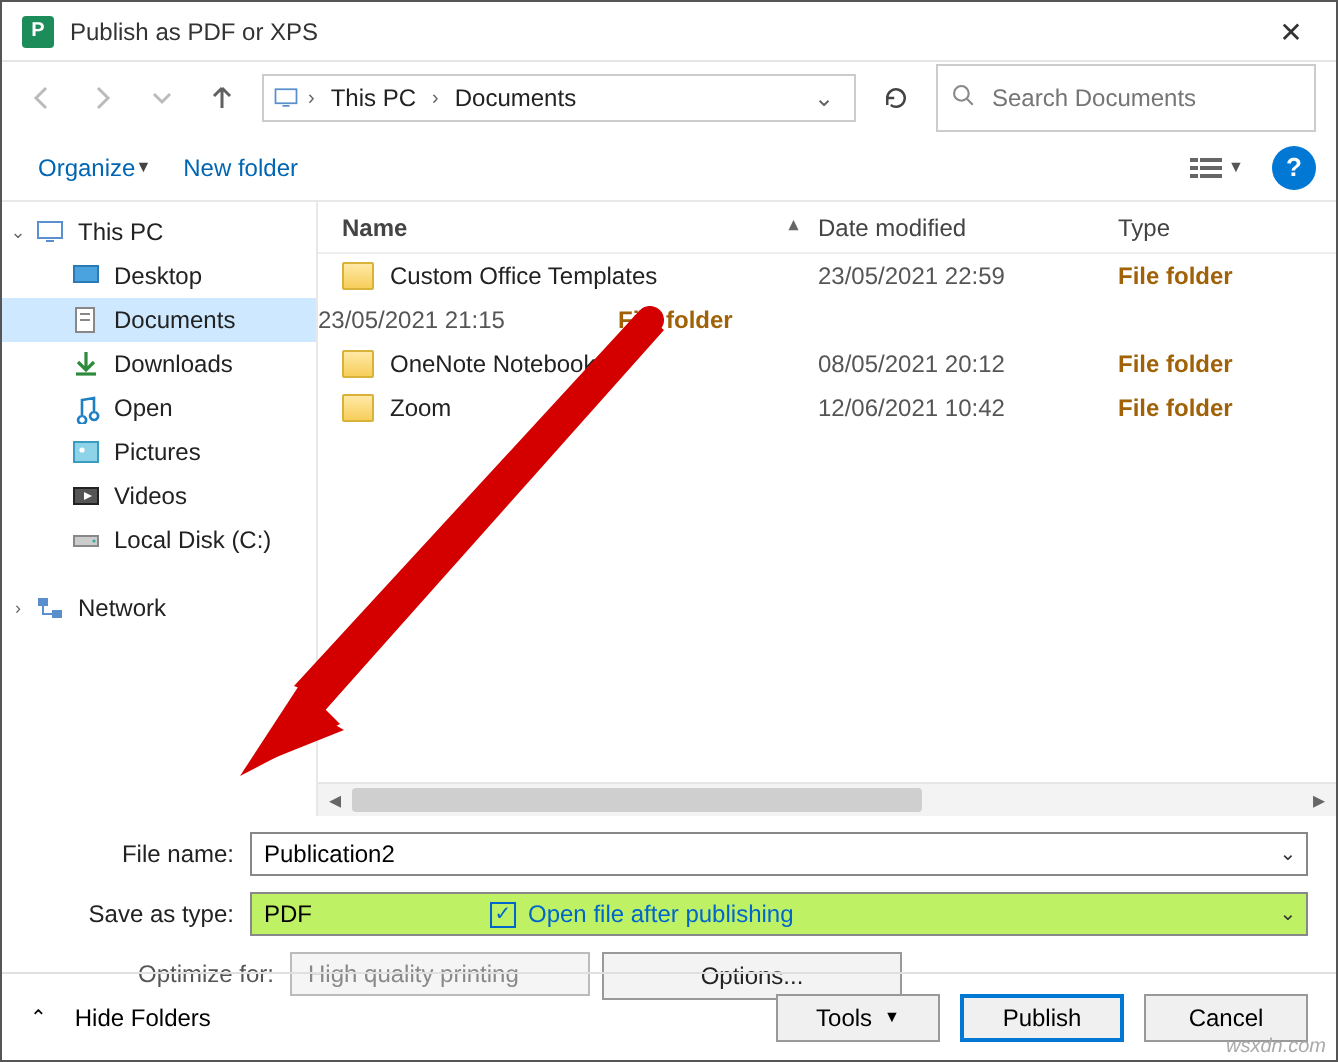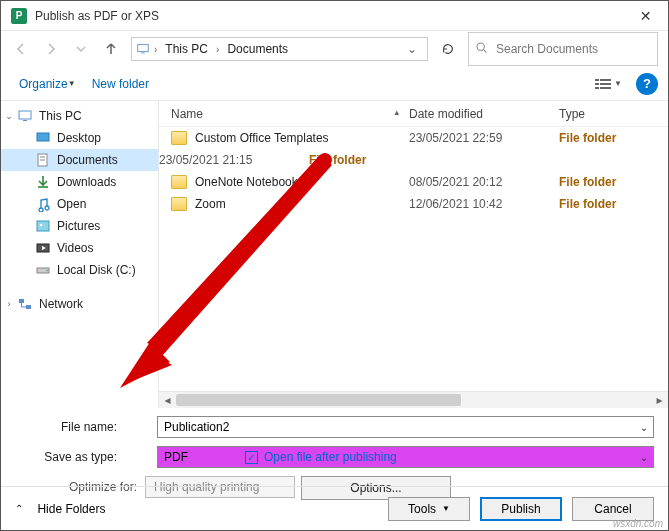--- a/index.html
+++ b/index.html
@@ -37,41 +37,41 @@
   .sidebar { width:158px; border-right:1px solid #e8e8e8; overflow:hidden; padding-top:4px; position:relative;}
   .tree-item { height:22px; display:flex; align-items:center; padding-left:16px; gap:6px; color:#222;}
   .tree-item.sub { padding-left:34px; }
   .tree-item.sel { background:#cde8ff; }
   .tree-exp { position:absolute; left:3px; font-size:9px; color:#666; width:10px; text-align:center;}
   .tree-ico { width:16px; height:16px; display:flex; align-items:center; justify-content:center;}
   .spacer-v { height:12px; }
   
   .filepane { flex:1; display:flex; flex-direction:column; min-width:0; position:relative;}
   .headers { height:26px; display:flex; align-items:center; border-bottom:1px solid #eee; color:#444;}
-  .col-name { width:250px; padding-left:12px; display:flex; align-items:flex-start; gap:6px;}
+  .col-name { width:250px; padding-left:12px; display:flex; align-items:flex-start; gap:6px;font-weight:bold;}
   .col-date { width:150px; }
   .col-type { flex:1; }
   .sortind { font-size:9px; color:#666;}
   .files { flex:1; overflow:hidden; }
   .row { height:22px; display:flex; align-items:center; color:#222;}
   .row .c-name { width:250px; padding-left:12px; display:flex; align-items:center; gap:8px;}
   .row .c-date { width:150px; color:#555;}
   .row .c-type { flex:1; color:#a16207;font-weight:bold;}
   .folder-ico { width:16px; height:14px; background:linear-gradient(#ffe9a6,#f7ce5b); border:1px solid #d9b23a; border-radius:1px;}
   .hscroll { height:17px; background:#f3f3f3; display:flex; align-items:center; border-top:1px solid #e5e5e5;}
   .hscroll .track { flex:1; position:relative; height:17px;}
   .hscroll .thumb { position:absolute; left:0; top:2px; width:60%; height:12px; background:#cfcfcf; border-radius:2px;}
   .hscroll .arrow { width:17px; height:17px; display:flex; align-items:center; justify-content:center; color:#666;}
   
   .form { padding:8px 14px 4px 14px; }
-  .form-row { display:flex; align-items:center; margin-bottom:8px;gap:32px;}
+  .form-row { display:flex; align-items:center; margin-bottom:8px;}
   .form-label { width:110px; text-align:right; padding-right:8px; color:#222;}
   .form-field { flex:1; }
   .combo { height:22px; border:1px solid #888; display:flex; align-items:center; background:#fff;}
-  .combo.grey { background:#d946ef; }
+  .combo.grey { background:#bef264; }
   .combo input { border:none; outline:none; flex:1; padding:0 6px; background:transparent;}
   .combo .dd { width:18px; text-align:center; color:#333; font-size:10px;}
   .opt-row { display:flex; align-items:flex-start; margin-bottom:6px;}
   .opt-label { width:130px; text-align:right; padding-right:8px; color:#555; padding-top:4px;}
   .opt-right { flex:1; display:flex; flex-direction:row; gap:6px;}
   .ro-box { height:22px; width:150px; border:1px solid #bbb; background:#f5f5f5; color:#888; display:flex; align-items:center; padding:0 8px;}
   .btn { height:24px; min-width:100px; border:1px solid #999; background:#f3f3f3; display:flex; align-items:center; justify-content:center; color:#222; padding:0 12px;}
   .checkbox-row { display:flex; align-items:center; gap:6px; color:#0066cc; margin-left:230px; margin-top:-56px;}
   .checkbox-row .cb { width:13px; height:13px; border:1px solid #0066cc; display:flex; align-items:center; justify-content:center; color:#0066cc; font-size:10px;}
   

